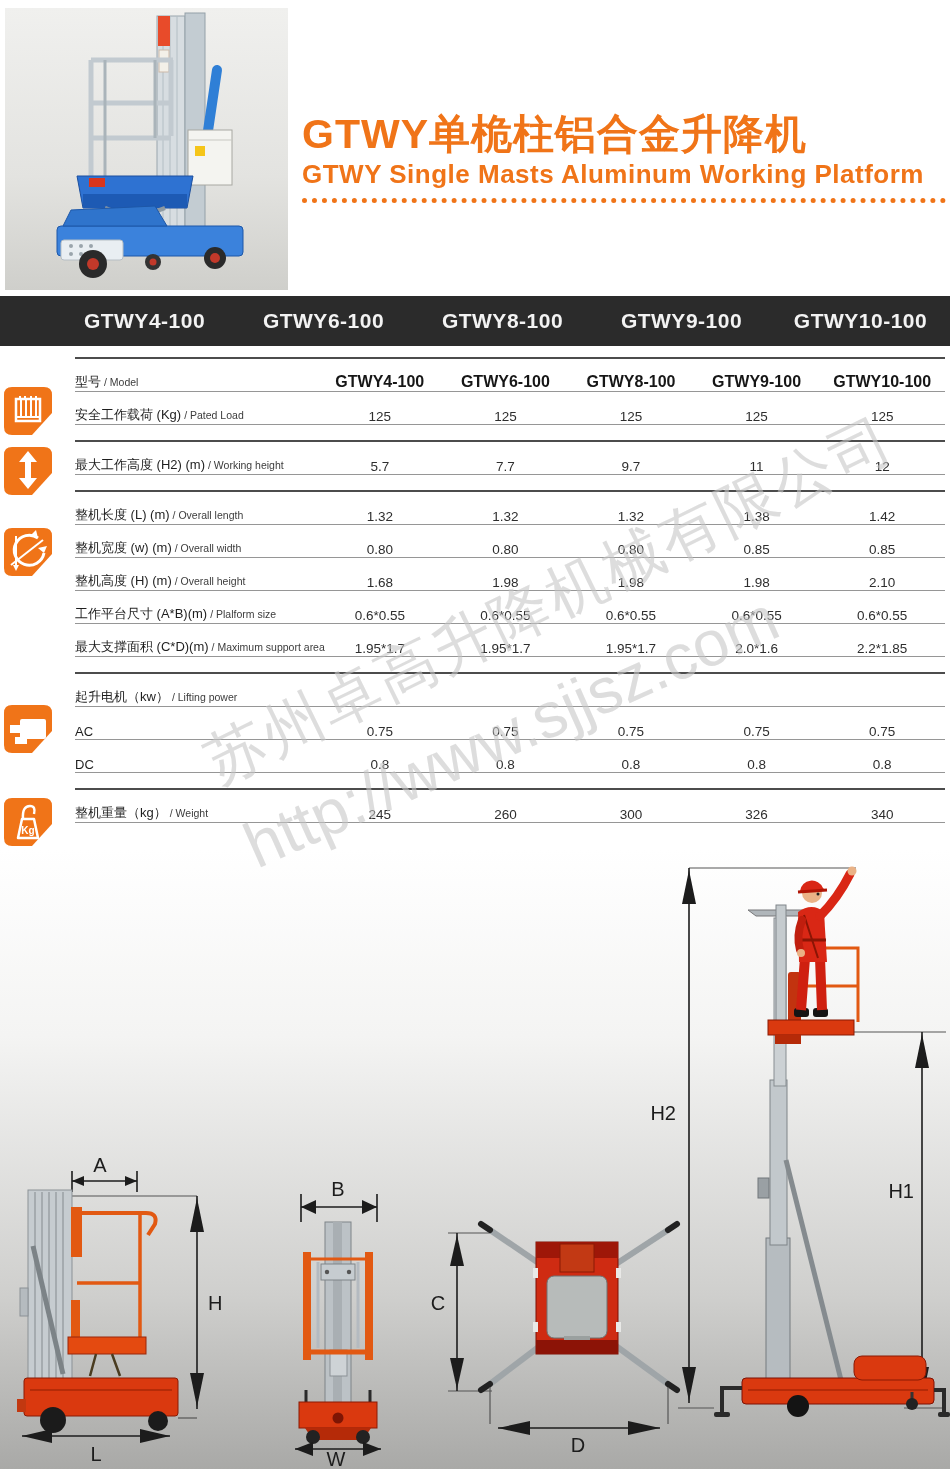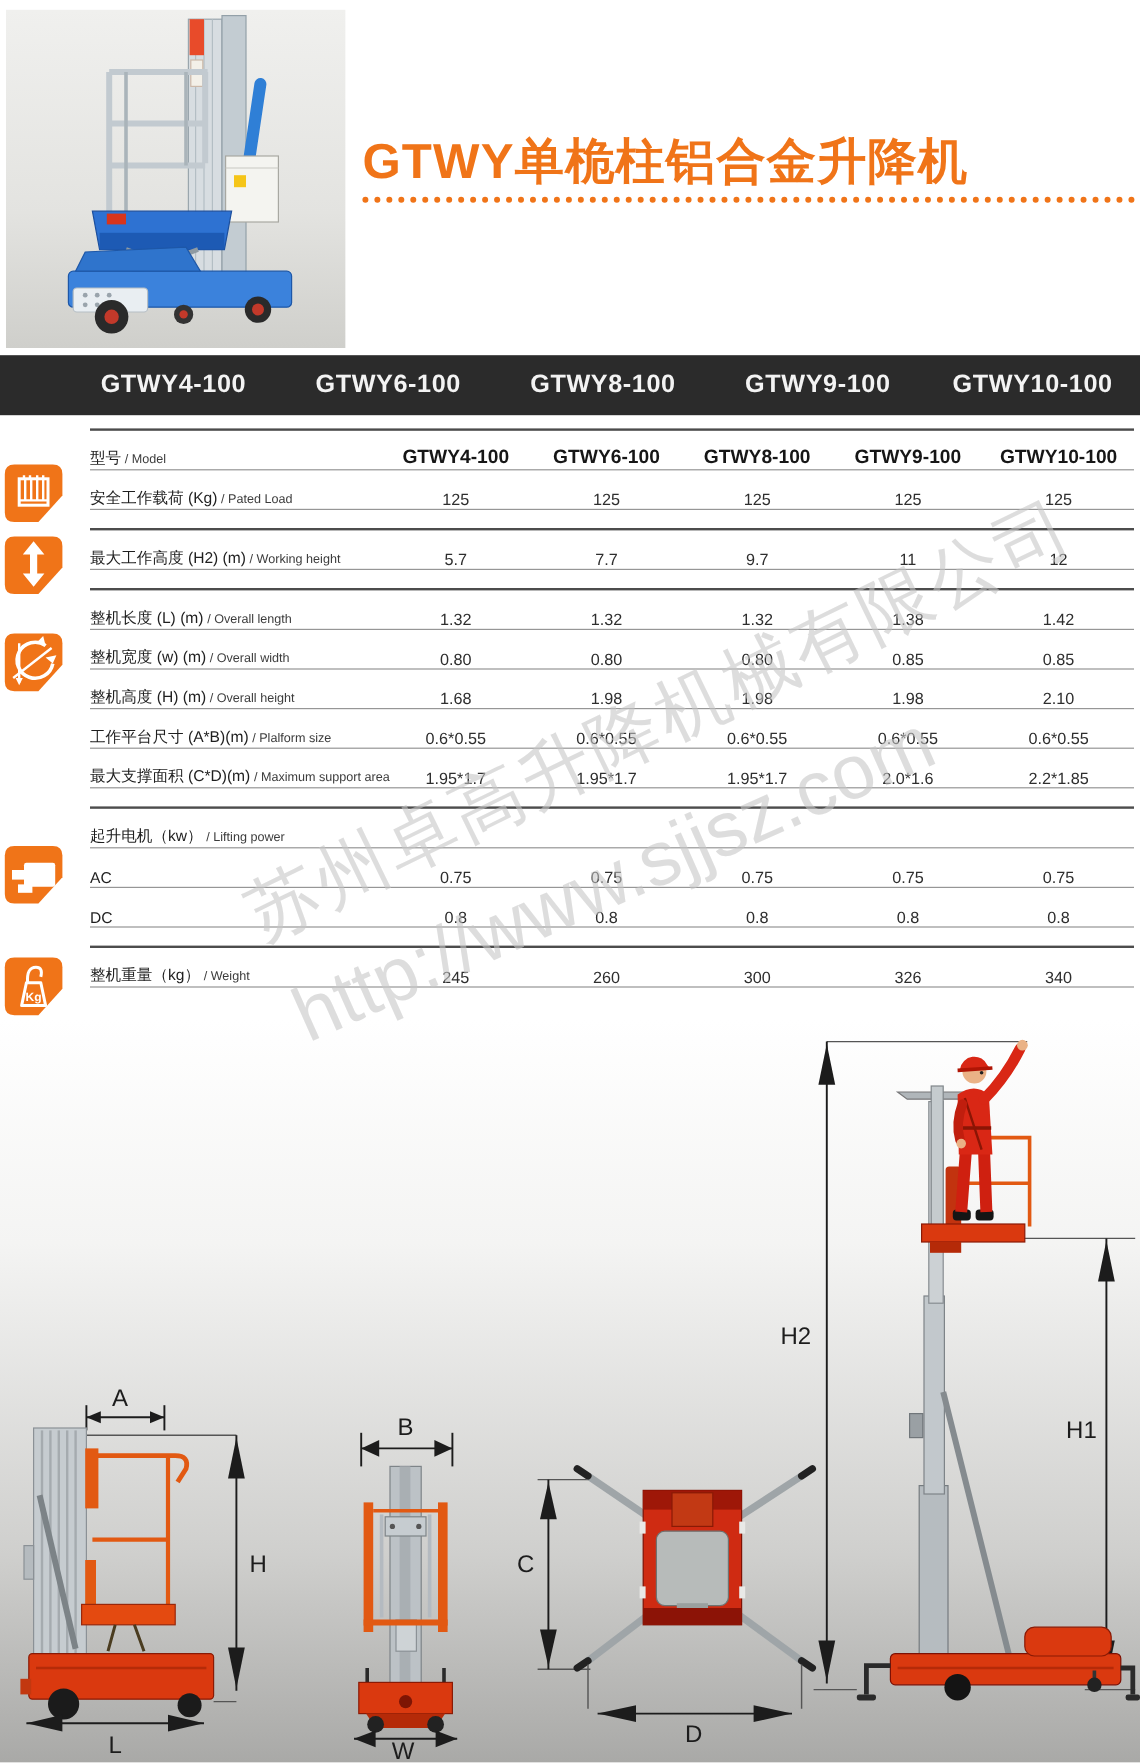--- a/index.html
+++ b/index.html
@@ -98,20 +98,21 @@
     <circle cx="88" cy="256" r="14" fill="#2a2a2a"></circle>
       <circle cx="88" cy="256" r="6" fill="#c2392a"></circle>
     <circle cx="210" cy="250" r="11" fill="#2a2a2a"></circle>
       <circle cx="210" cy="250" r="5" fill="#c2392a"></circle>
     <circle cx="148" cy="254" r="8" fill="#333"></circle>
       <circle cx="148" cy="254" r="3.5" fill="#c2392a"></circle>
   </svg>
 
   <div class="titleblock">
     <div class="t1">GTWY单桅柱铝合金升降机</div>
+    <div class="t2">GTWY Single Masts Aluminum Working Platform</div>
     <div class="dots"></div>
   </div>
 
   <div class="modelbar">
       <div class="mcell">GTWY4-100</div>
       <div class="mcell">GTWY6-100</div>
       <div class="mcell">GTWY8-100</div>
       <div class="mcell">GTWY9-100</div>
       <div class="mcell">GTWY10-100</div>
     </div>

